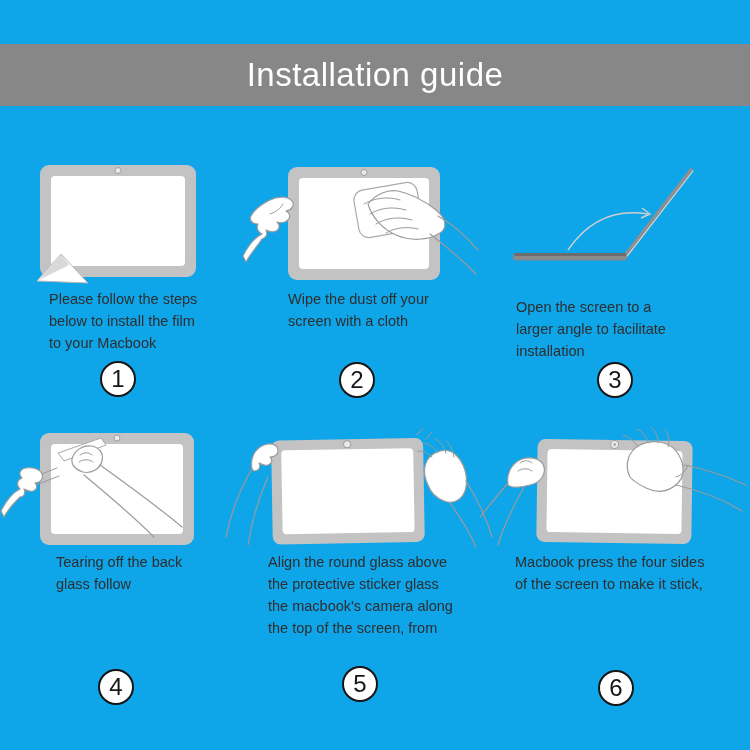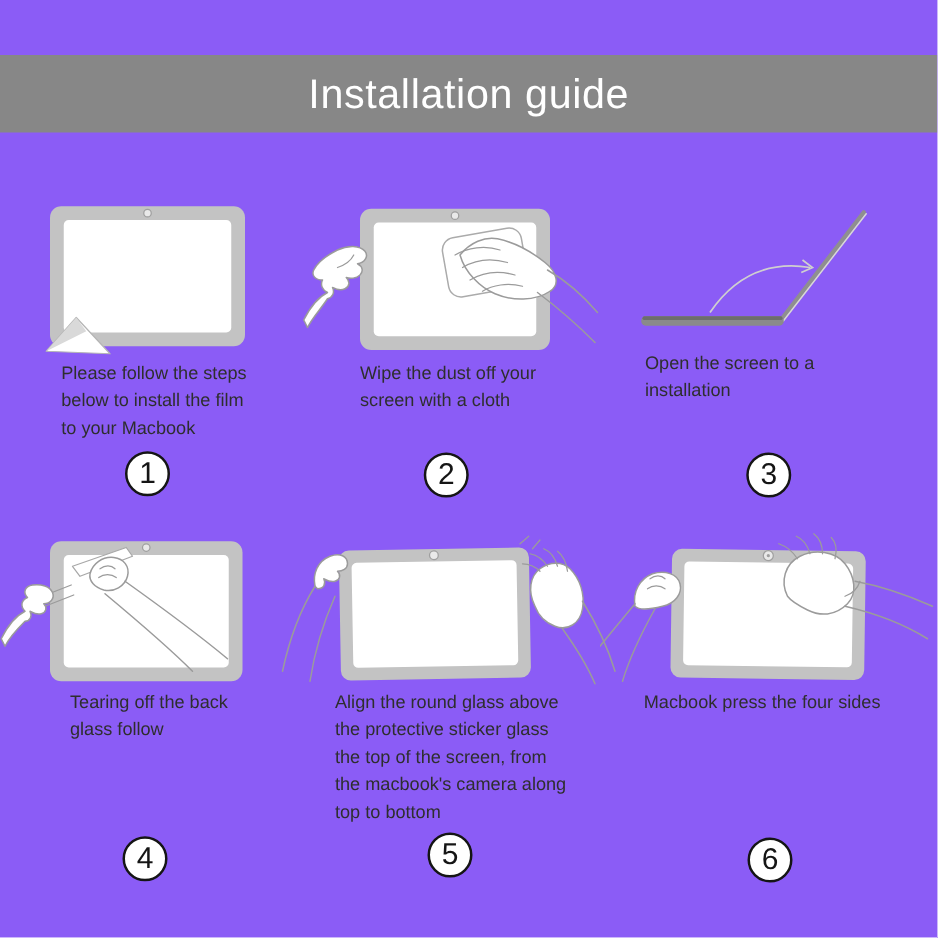--- a/index.html
+++ b/index.html
@@ -1,17 +1,17 @@
 <!DOCTYPE html>
 <html><head>
 <meta charset="utf-8">
 <style>
   html,body{margin:0;padding:0;background:#ffffff;}
   #stage{
-    position:relative;width:750px;height:750px;background:#8b5cf6;overflow:hidden;
+    position:relative;width:750px;height:750px;background:#0ea5e9;overflow:hidden;
     font-family:"Liberation Sans", sans-serif;
   }
   .banner{
     position:absolute;left:0;top:44px;width:750px;height:62px;background:#878787;
     display:flex;align-items:center;justify-content:center;
   }
   .banner-title{
     color:#ffffff;font-size:33px;letter-spacing:0.5px;font-weight:400;
   }
   .illus{position:absolute;}
@@ -173,37 +173,38 @@
 
   <div class="caption" style="left:288px;top:288px">
     <div>Wipe the dust off your</div>
     <div>screen with a cloth</div>
   </div>
   <div class="caption" style="left:49px;top:288px">
     <div>Please follow the steps</div>
     <div>below to install the film</div>
     <div>to your Macbook</div>
   </div>
-  <div class="caption" style="left:516px;top:280px">
+  <div class="caption" style="left:516px;top:296px">
     <div>Open the screen to a</div>
+    <div>larger angle to facilitate</div>
     <div>installation</div>
   </div>
   <div class="caption" style="left:56px;top:551px">
     <div>Tearing off the back</div>
     <div>glass follow</div>
   </div>
   <div class="caption" style="left:268px;top:551px">
     <div>Align the round glass above</div>
     <div>the protective sticker glass</div>
+    <div>the macbook's camera along</div>
     <div>the top of the screen, from</div>
-    <div>the macbook's camera along</div>
-    <div>top to bottom</div>
   </div>
   <div class="caption" style="left:515px;top:551px">
     <div>Macbook press the four sides</div>
+    <div>of the screen to make it stick,</div>
   </div>
 
   <div class="step-badge" style="left:100px;top:361px">1</div>
   <div class="step-badge" style="left:339px;top:362px">2</div>
   <div class="step-badge" style="left:597px;top:362px">3</div>
   <div class="step-badge" style="left:98px;top:669px">4</div>
   <div class="step-badge" style="left:342px;top:666px">5</div>
   <div class="step-badge" style="left:598px;top:670px">6</div>
 
 </div>

